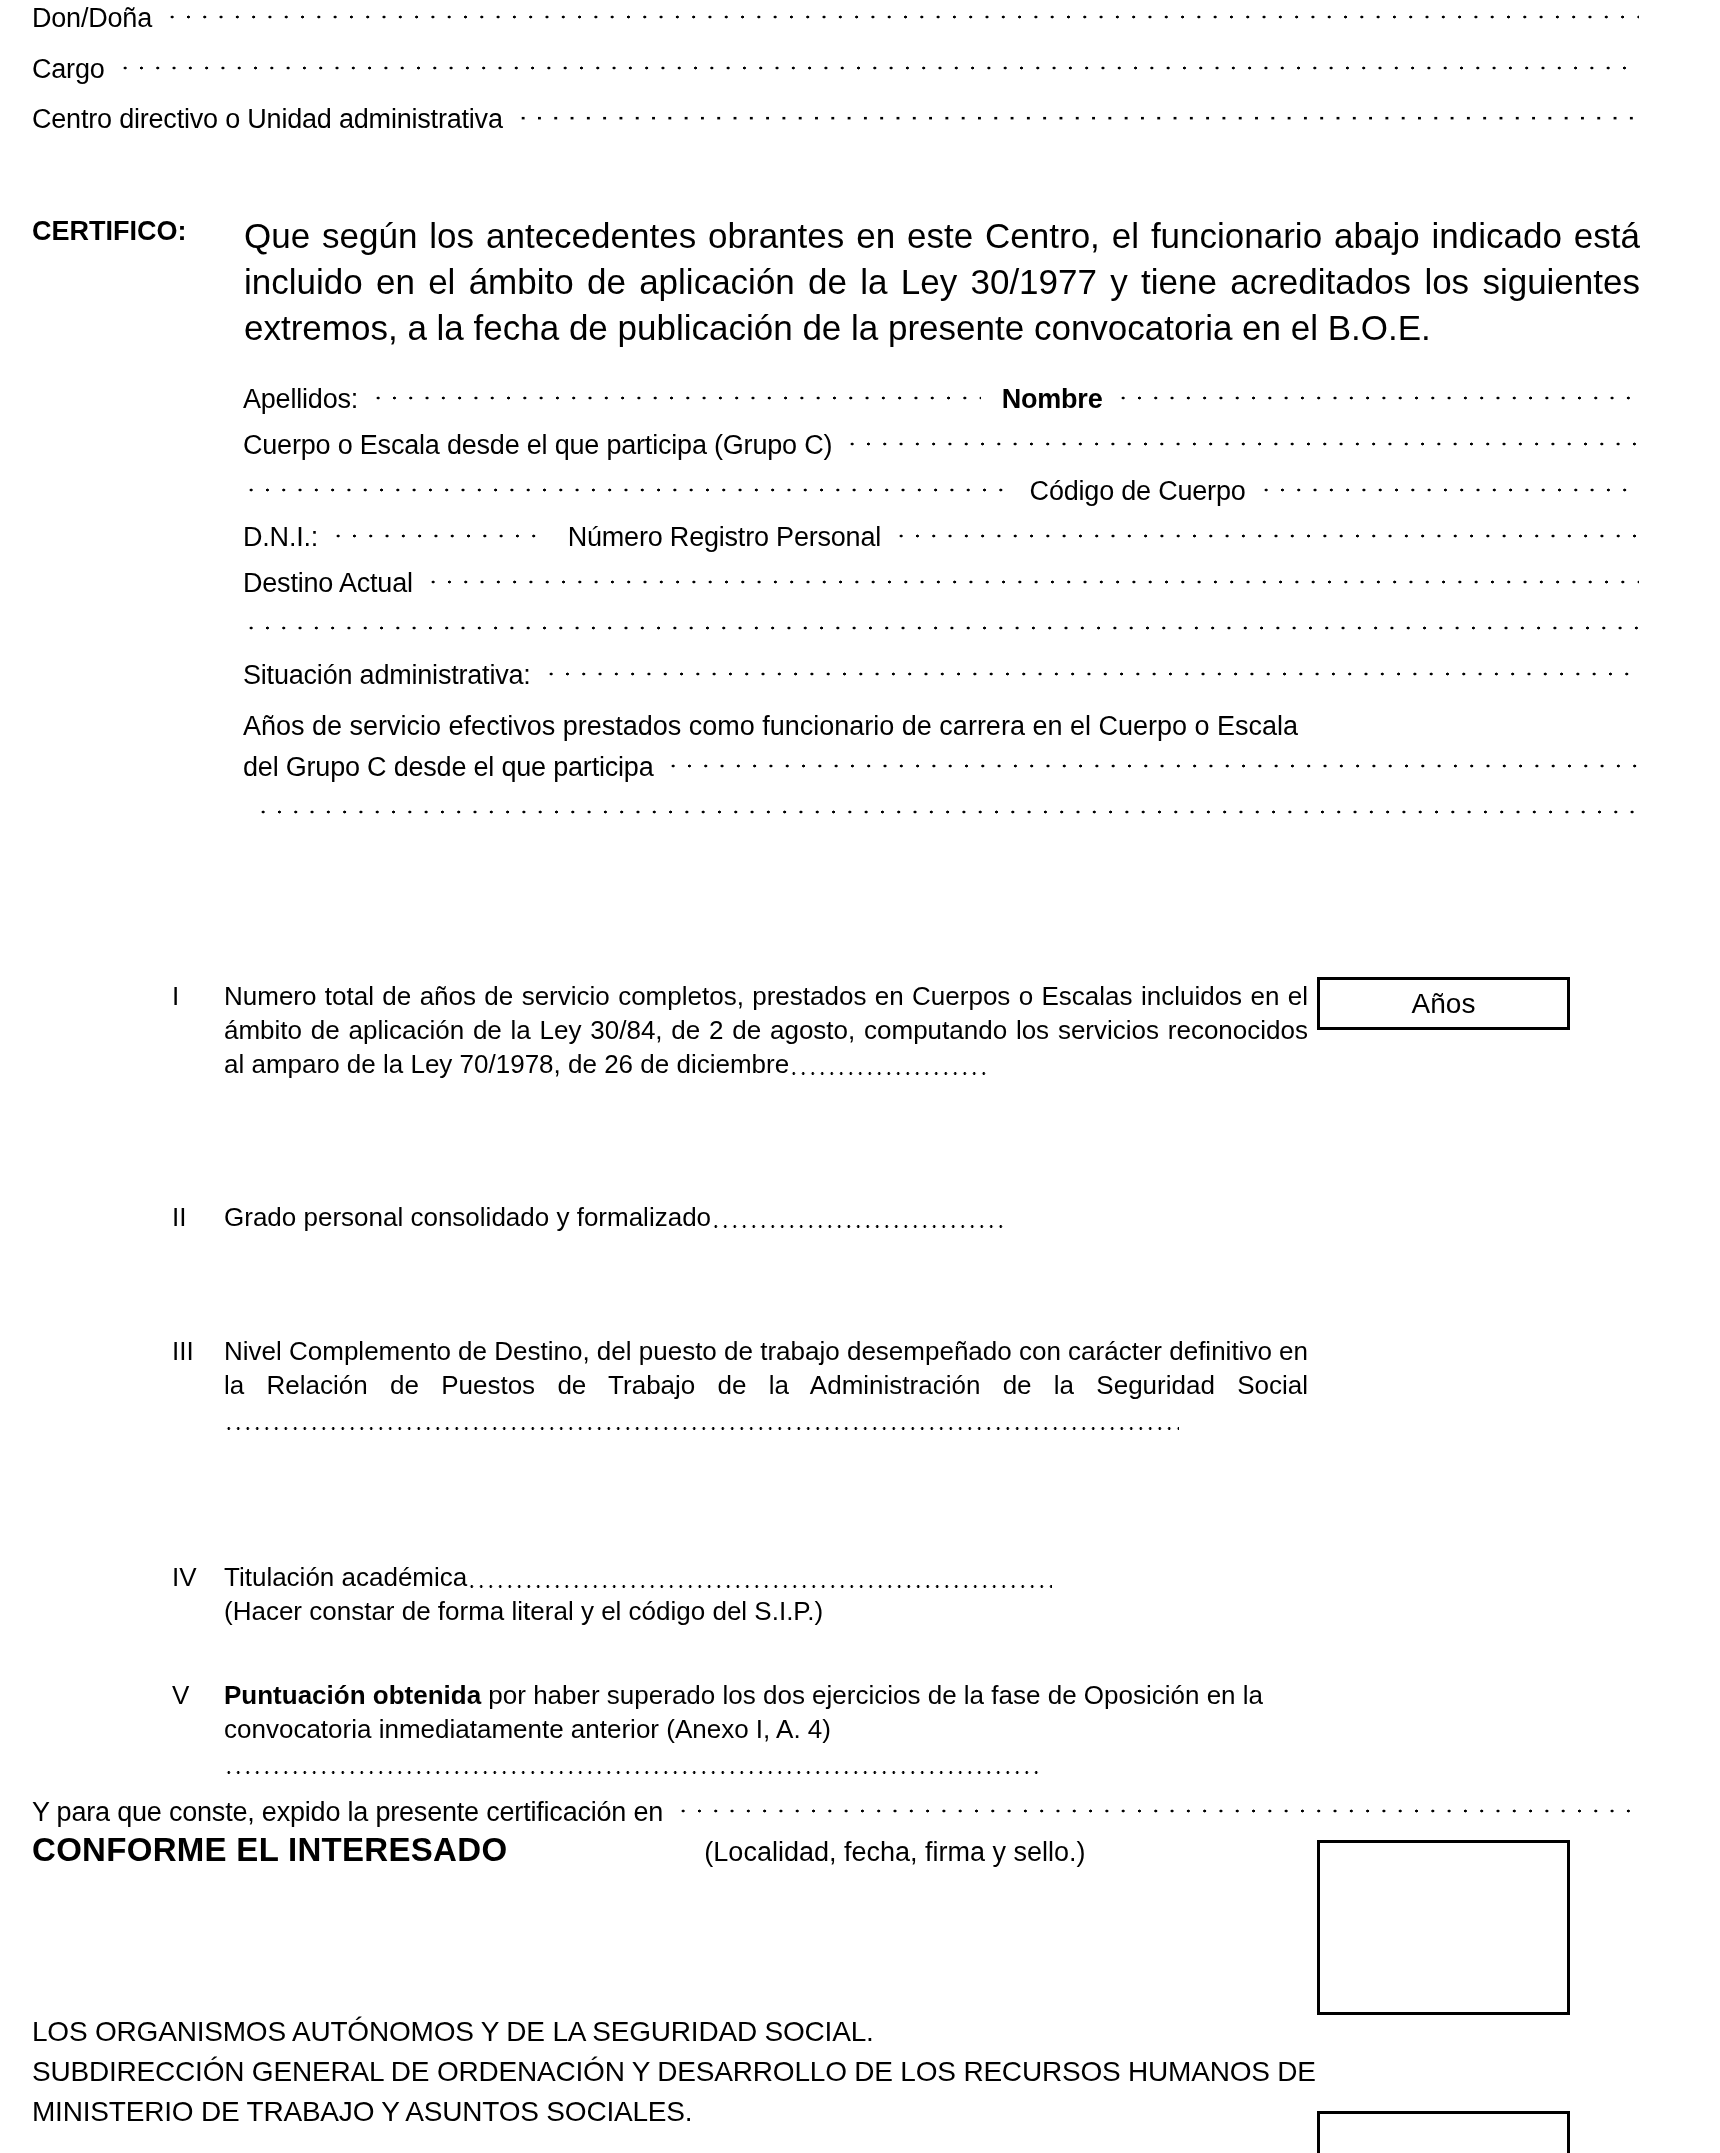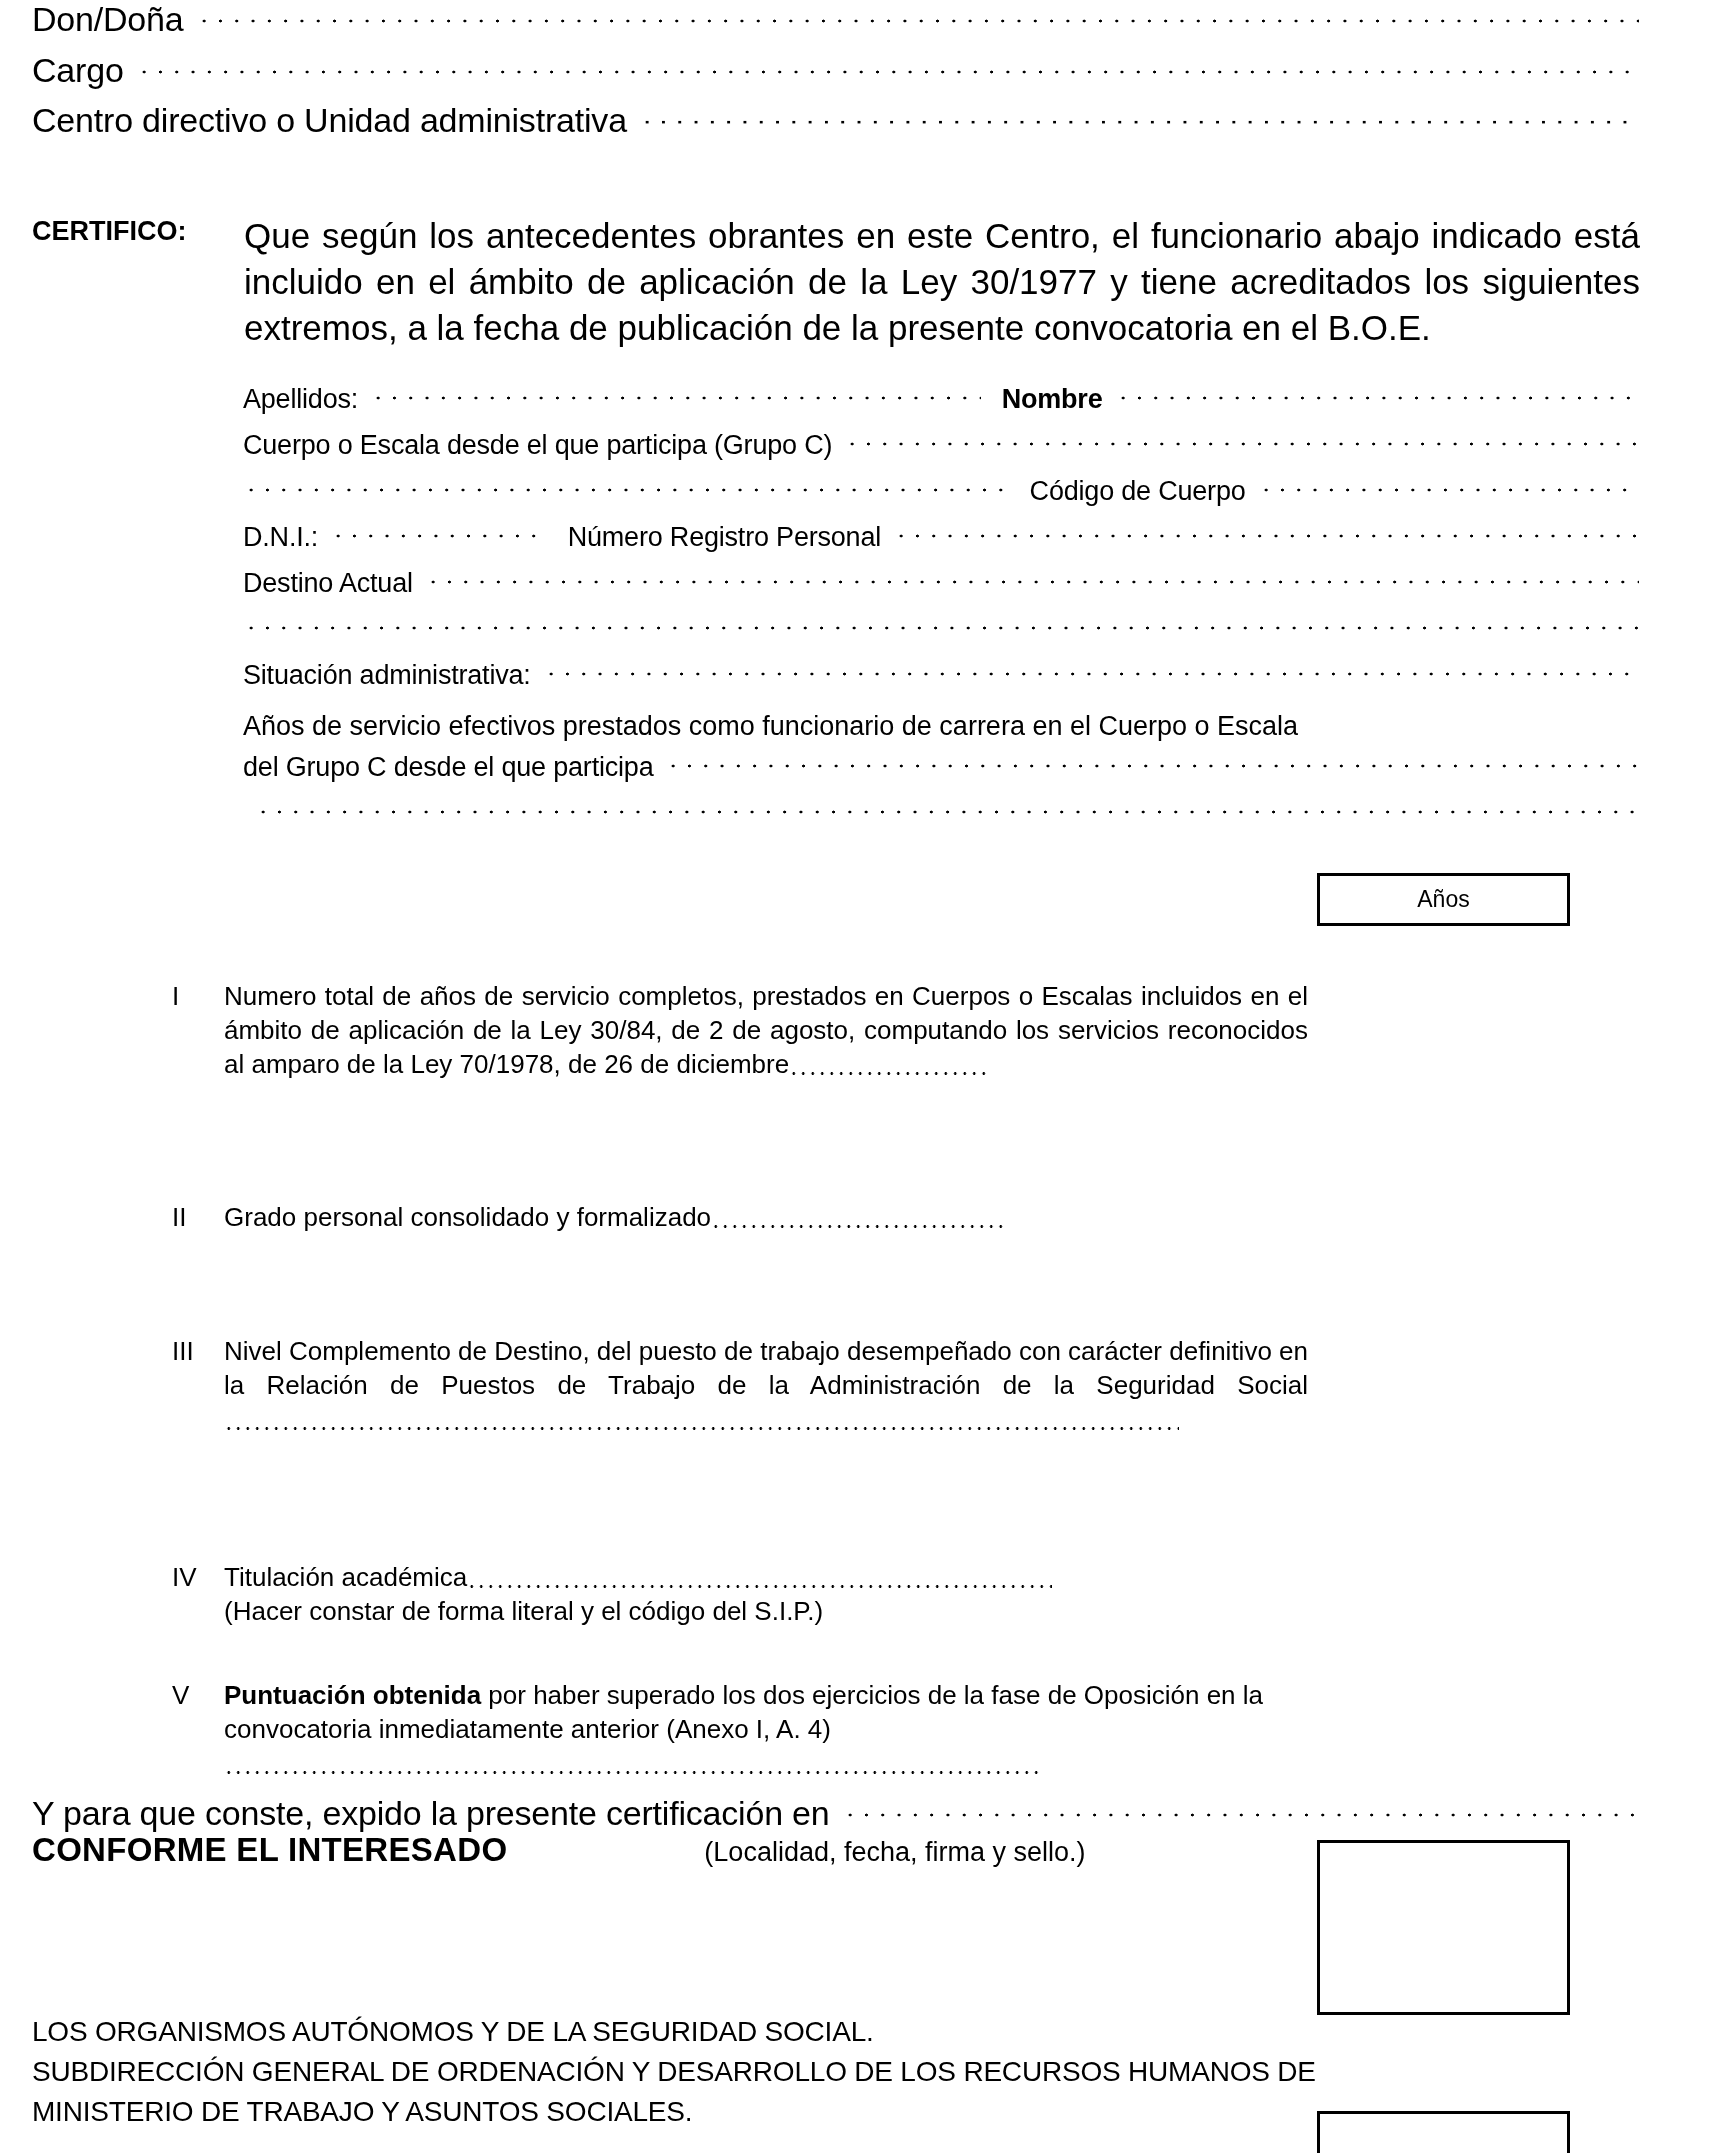--- a/index.html
+++ b/index.html
@@ -18,21 +18,21 @@
     background: #ffffff;
     overflow: hidden;
   }
 
   
   .row {
     display: flex;
     align-items: baseline;
     white-space: nowrap;
   }
-  .lbl { font-size: 34px; letter-spacing: -0.2px; }
+  .lbl { font-size: 27px; letter-spacing: -0.2px; }
   .lbl.bold { font-weight: bold; }
 
   
   .dots {
     flex: 1 1 auto;
     position: relative;
     height: 27px;
     margin-left: 12px;
     overflow: hidden;
   }
@@ -145,29 +145,29 @@
   .box {
     position: absolute;
     border: 3.4px solid #000;
     background: #fff;
     box-sizing: border-box;
   }
 
   #anos-head {
     position: absolute;
     left: 1317px;
-    top: 873px;
+    top: 977px;
     width: 253px;
     height: 53px;
     border: 3.4px solid #000;
     box-sizing: border-box;
     display: flex;
     align-items: center;
     justify-content: center;
-    font-size: 23px;
+    font-size: 28px;
     background: #fff;
   }
 
   
   #conste {
     position: absolute;
     left: 32px;
     top: 1794px;
     width: 1607px;
   }

